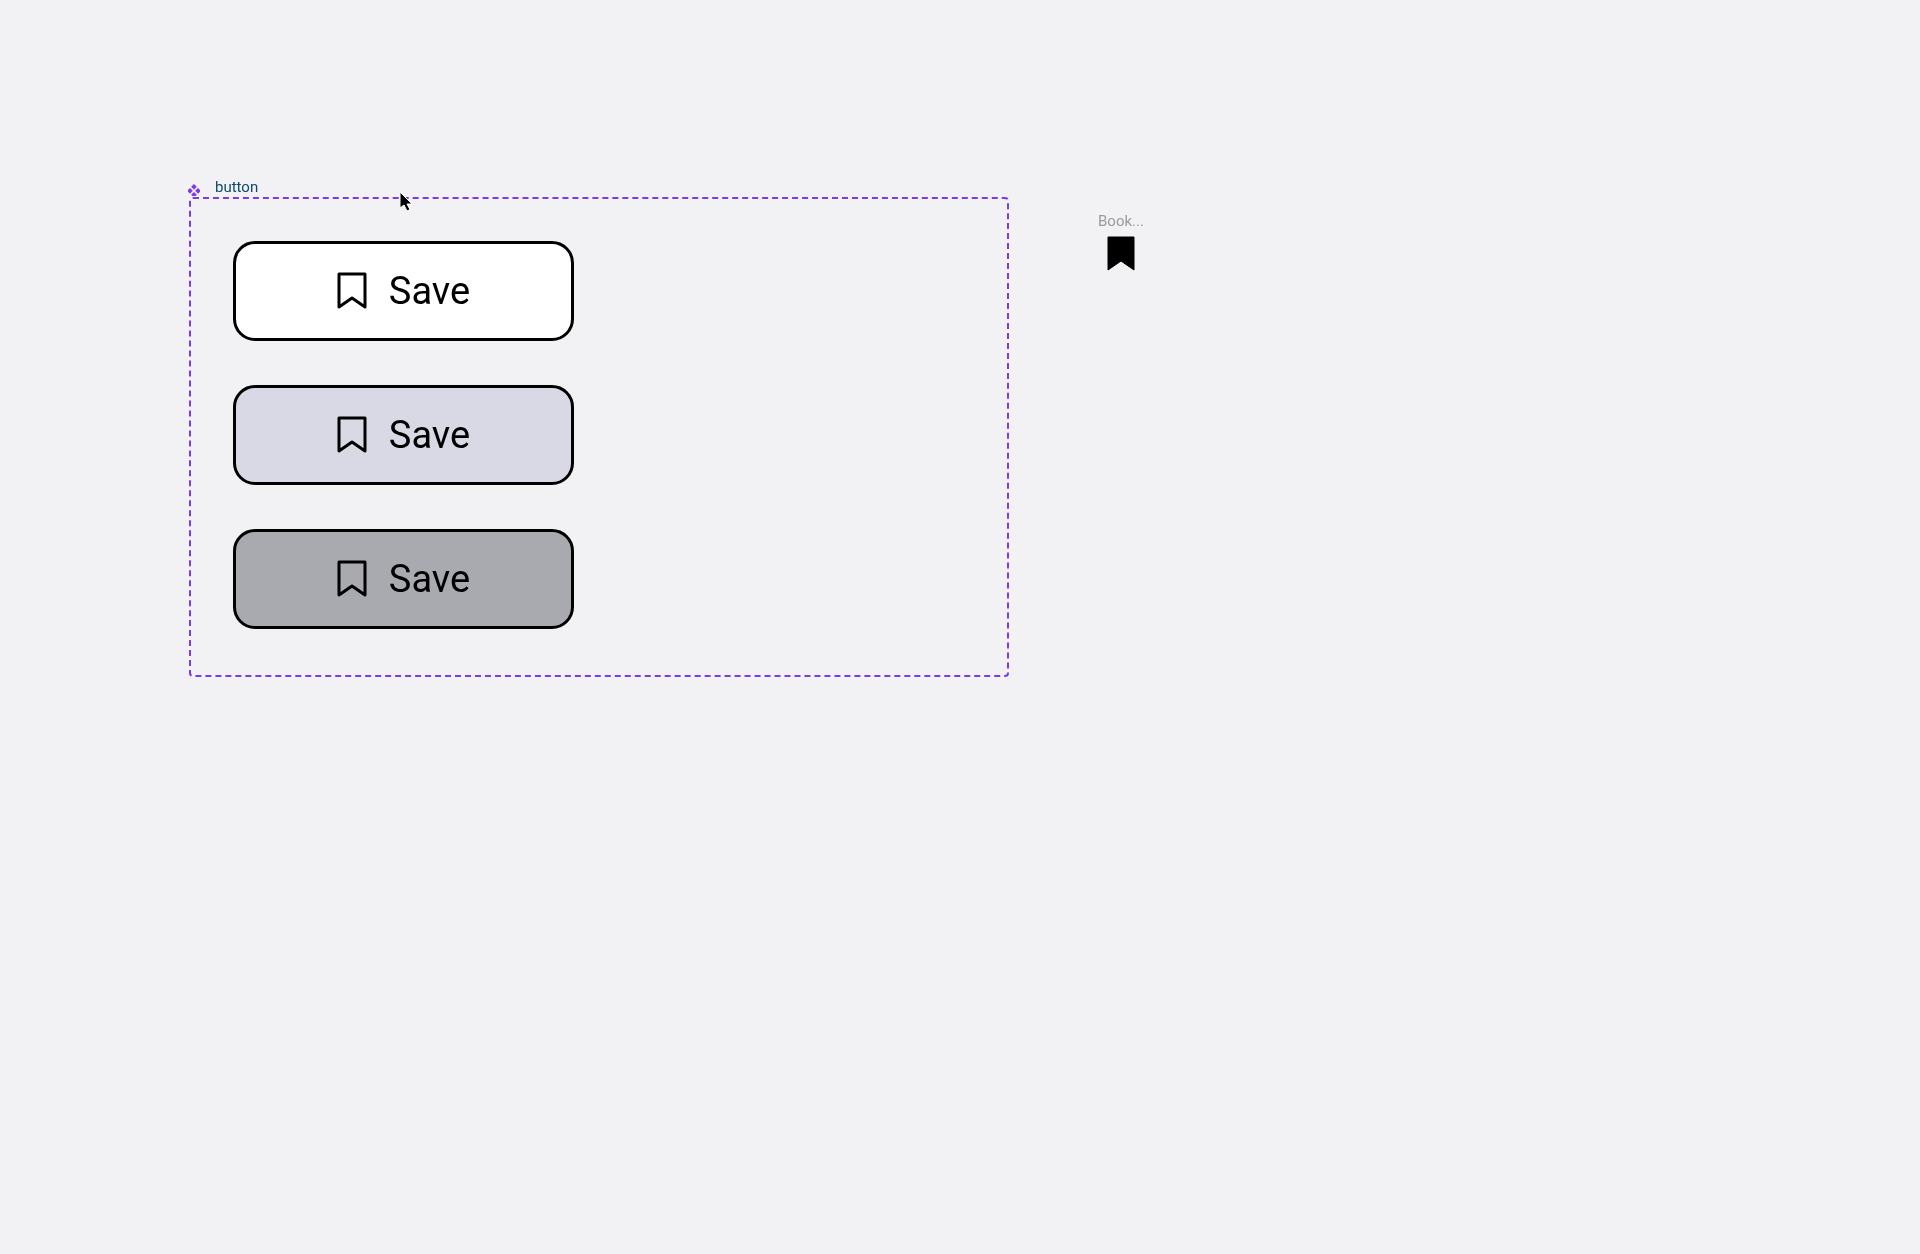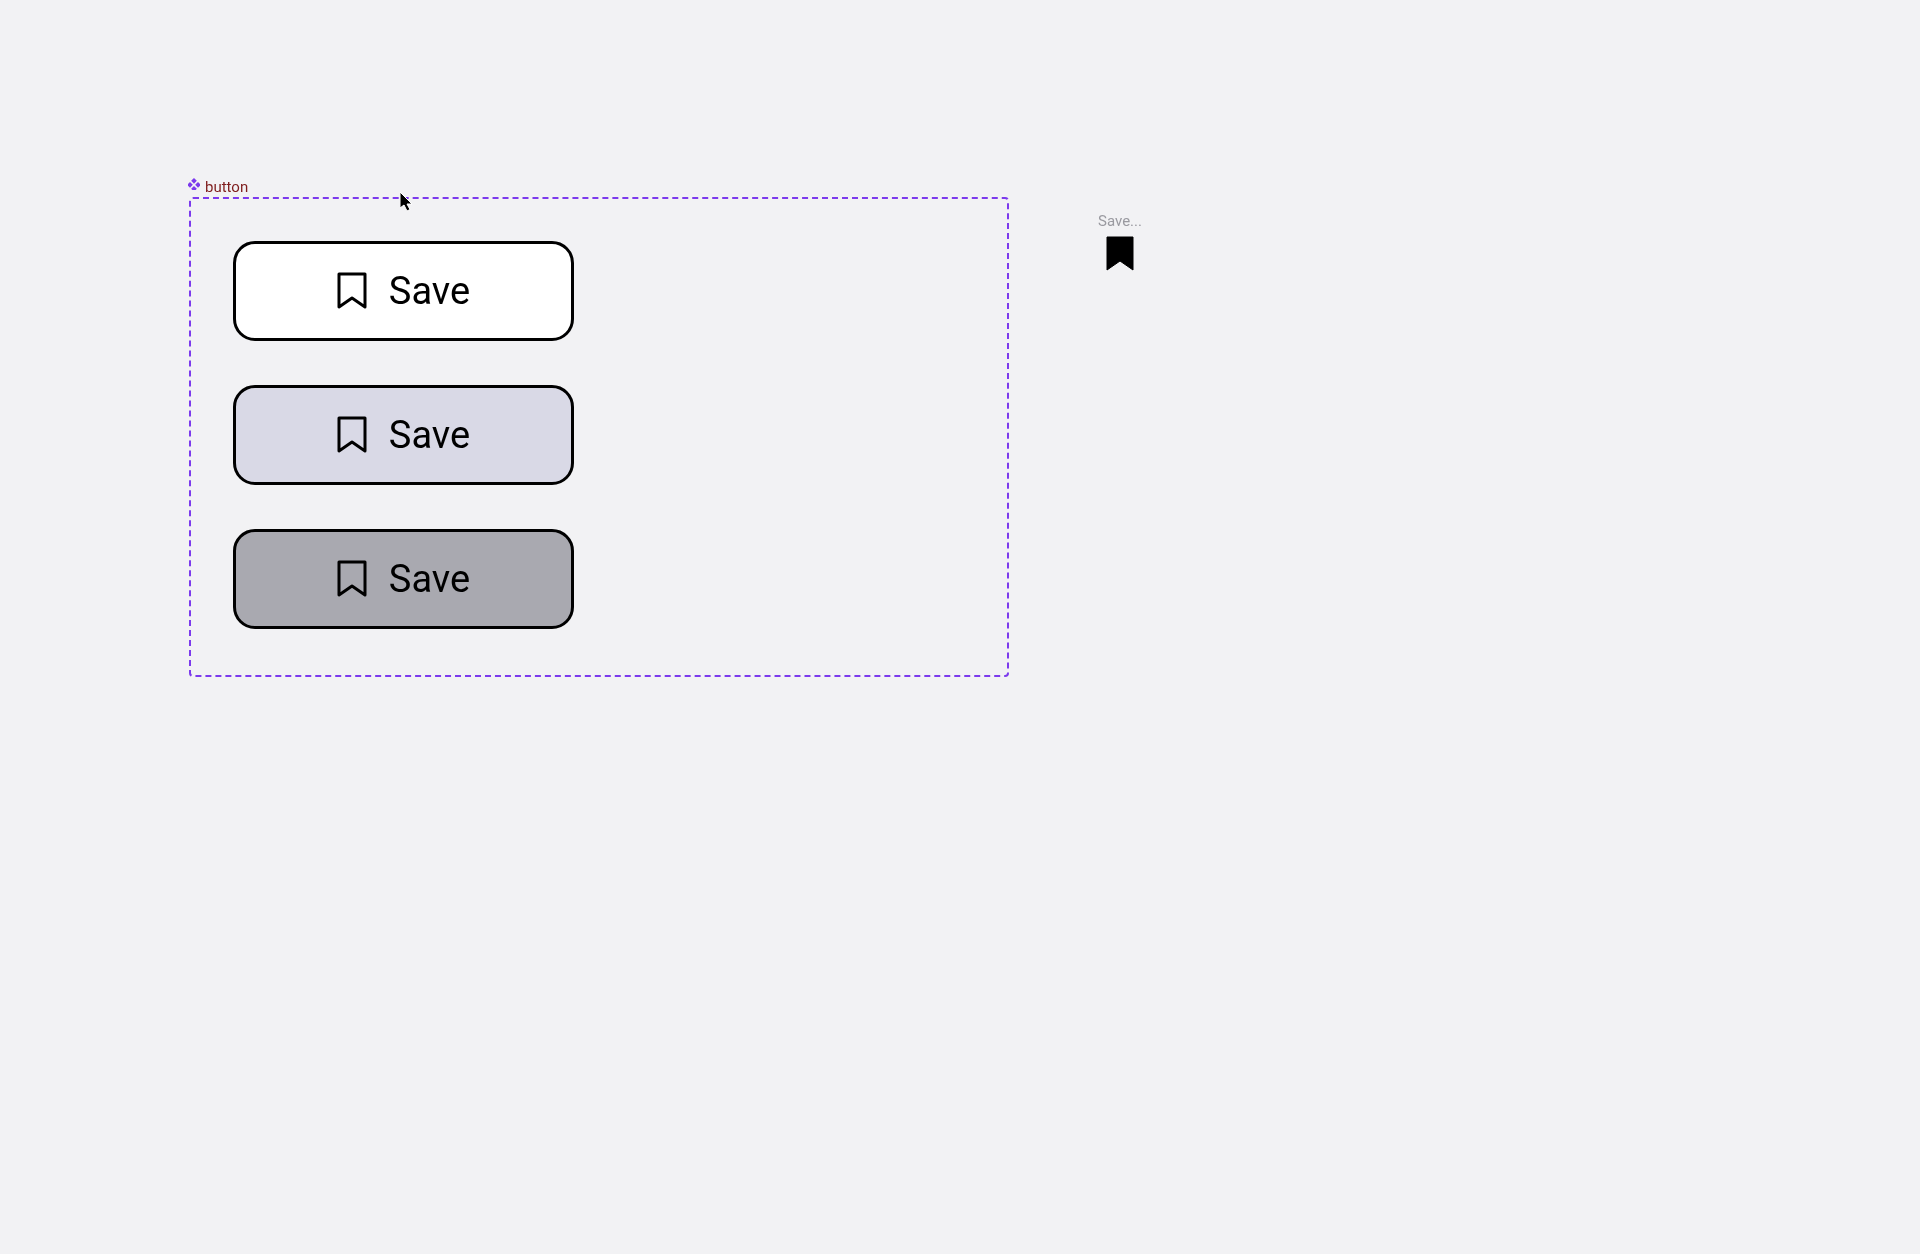--- a/index.html
+++ b/index.html
@@ -29,23 +29,23 @@
       display: flex;
       flex-direction: column;
       gap: 44px;
     }
     
     .component-label {
       position: absolute;
       left: 188px;
       top: 178px;
       display: flex;
-      align-items: flex-start;
-      gap: 5px;
-      color: #7f1d1d;
+      align-items: flex-end;
+      gap: 15px;
+      color: #0c4a6e;
       font-size: 15px;
       font-weight: 400;
     }
     
     .component-label-icon {
       width: 12px;
       height: 12px;
       display: flex;
       align-items: center;
       justify-content: center;
@@ -156,21 +156,21 @@
       <svg width="30" height="38" viewBox="0 0 30 38" fill="none">
         <path d="M2 2 L28 2 L28 35 L15 26 L2 35 Z" stroke="#000" stroke-width="3" stroke-linejoin="round" fill="none"></path>
       </svg>
     </span>
     <span>Save</span>
   </div>
 
 </div>
 
 <div class="assets-panel">
-  <span class="asset-label">Save...</span>
+  <span class="asset-label">Book...</span>
   <span class="asset-icon">
     <svg width="28" height="36" viewBox="0 0 28 36">
       <path d="M1 1 L27 1 L27 34 L14 25 L1 34 Z" fill="#000" stroke="#000" stroke-width="1" stroke-linejoin="round"></path>
     </svg>
   </span>
 </div>
 
 <div class="cursor">
   <svg width="16" height="20" viewBox="0 0 16 20">
     <path d="M0 0 L0 16 L4 13 L7 19 L10 17.5 L7 12 L12 12 Z" fill="#000" stroke="#fff" stroke-width="1"></path>

